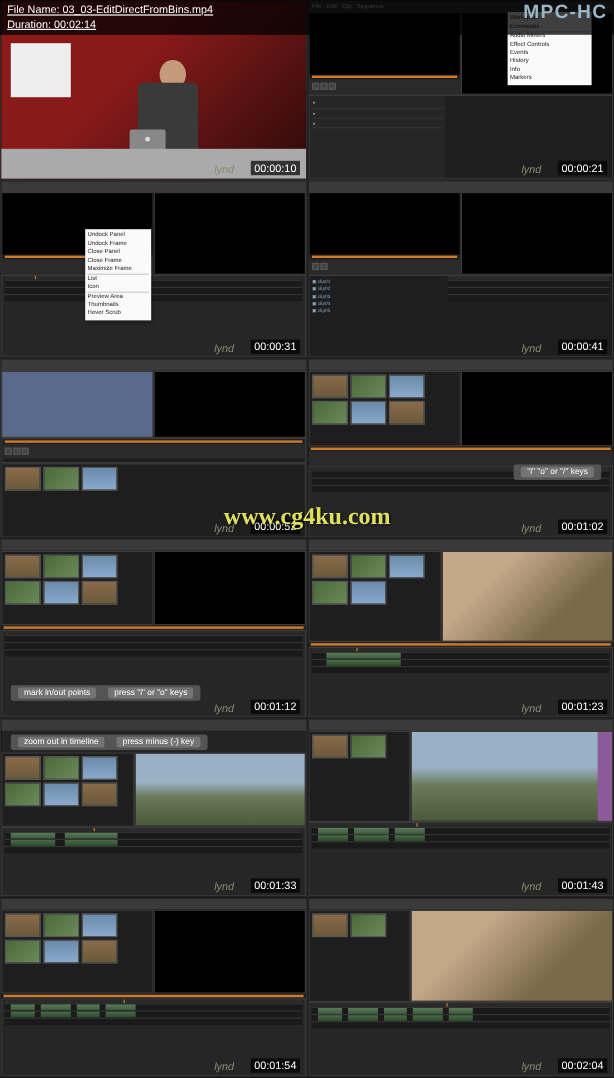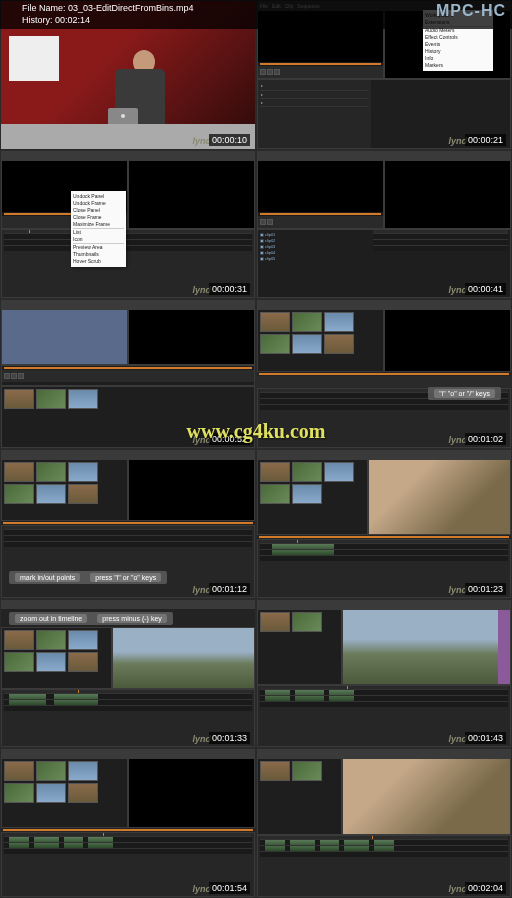--- a/index.html
+++ b/index.html
@@ -1,23 +1,23 @@
 <!DOCTYPE html>
 <html><head>
 <meta charset="utf-8">
 <style>
 * { margin: 0; padding: 0; box-sizing: border-box; }
 body { width: 512px; height: 898px; background: #000; font-family: Arial, sans-serif; overflow: hidden; position: relative; }
-.header { position: absolute; top: 0; left: 0; right: 0; background: rgba(0,0,0,0.75); color: #fff; font-size: 9px; padding: 3px 22px; line-height: 1.3; z-index: 10; }
+.header { position: absolute; top: 0; left: 0; right: 0; background: rgba(0,0,0,0.75); color: #fff; font-size: 9px; padding: 3px 6px; line-height: 1.3; z-index: 10; text-decoration: underline; }
 .header-line { display: block; }
 .app-title { position: absolute; top: 2px; right: 6px; color: #9ab5c7; font-size: 16px; font-weight: bold; letter-spacing: 1px; z-index: 11; }
 .grid { display: grid; grid-template-columns: 1fr 1fr; grid-template-rows: repeat(6, 1fr); width: 512px; height: 898px; gap: 0; }
 .cell { position: relative; background: #1a1a1a; overflow: hidden; border: 1px solid #2a2a2a; }
 .timestamp { position: absolute; bottom: 3px; right: 5px; background: rgba(0,0,0,0.7); color: #fff; font-size: 9px; padding: 1px 3px; z-index: 5; text-align: center; }
-.watermark { position: absolute; bottom: 3px; right: 44px; color: #8a8a70; font-size: 9px; font-style: italic; z-index: 4; font-weight: bold; }
+.watermark { position: absolute; bottom: 3px; right: 60px; color: #8a8a70; font-size: 9px; font-style: italic; z-index: 4; }
 .premiere-ui { width: 100%; height: 100%; background: #232323; display: flex; flex-direction: column; }
 .p-menubar { height: 9px; background: #3a3a3a; display: flex; gap: 4px; padding: 0 3px; font-size: 5px; color: #ccc; align-items: center; }
 .p-panels { flex: 1; display: grid; grid-template-columns: 1fr 1fr; grid-template-rows: 1fr 1fr; }
 .p-panel { background: #1e1e1e; border: 1px solid #3a3a3a; position: relative; }
 .p-monitor { background: #000; }
 .p-timeline { grid-column: 1 / 3; background: #262626; display: flex; flex-direction: column; }
 .tl-track { height: 6px; background: #1a1a1a; border-top: 1px solid #333; margin: 0 2px; position: relative; }
 .tl-clip { position: absolute; height: 100%; top: 0; }
 .clip-v { background: linear-gradient(#5a7a5a, #3a5a3a); }
 .clip-a { background: linear-gradient(#4a6a4a, #2a4a2a); }
@@ -46,21 +46,21 @@
 .ctrl-btn { width: 6px; height: 6px; background: #444; border: 1px solid #555; }
 .hand-preview { background: linear-gradient(135deg, #c4a888 30%, #7a6a4a 70%); }
 .mtn-preview { background: linear-gradient(#9ab0c4 40%, #6a7a5a 60%, #4a5a3a 100%); }
 .purple-clip { background: #8a5a9a; }
 </style>
 </head>
 <body>
 
 <div class="header">
   <span class="header-line"><span>File Name:</span> <span>03_03-EditDirectFromBins.mp4</span></span>
-  <span class="header-line"><span>History:</span> <span>00:02:14</span></span>
+  <span class="header-line"><span>Duration:</span> <span>00:02:14</span></span>
 </div>
 <div class="app-title">MPC-HC</div>
 
 <div class="center-watermark">www.cg4ku.com</div>
 
 <div class="grid">
 
   <div class="cell presenter">
     <div class="whitebox"></div>
     <div class="presenter-head"></div>

